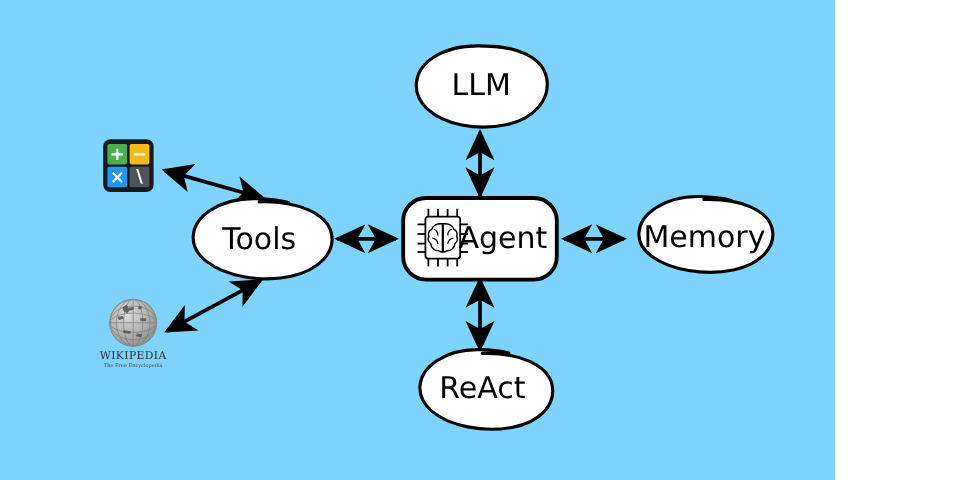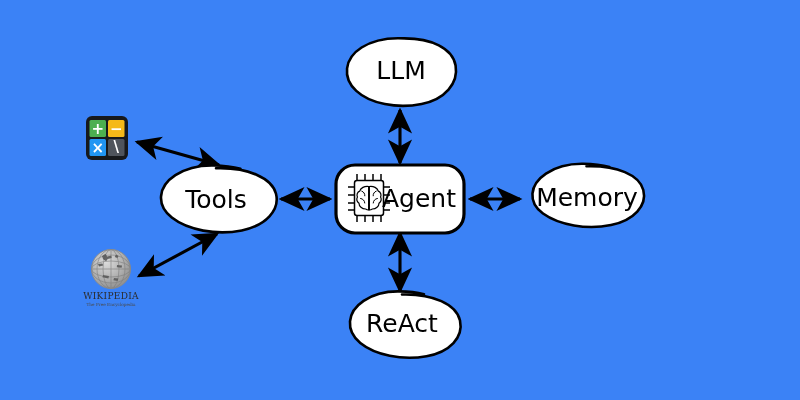--- a/index.html
+++ b/index.html
@@ -6,23 +6,23 @@
   html, body {
     margin: 0;
     padding: 0;
     background: #ffffff;
   }
   body {
     font-family: "DejaVu Sans", sans-serif;
   }
   #canvas {
     position: relative;
-    width: 800px;
+    width: 696px;
     height: 400px;
-    background: #3b82f6;
+    background: #7dd3fc;
     overflow: hidden;
   }
   #diagram-svg {
     position: absolute;
     left: 0;
     top: 0;
     width: 800px;
     height: 400px;
     display: block;
   }

